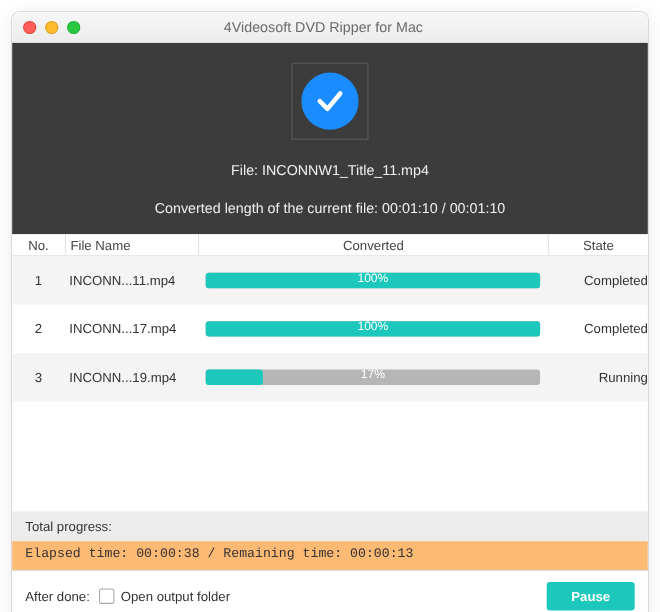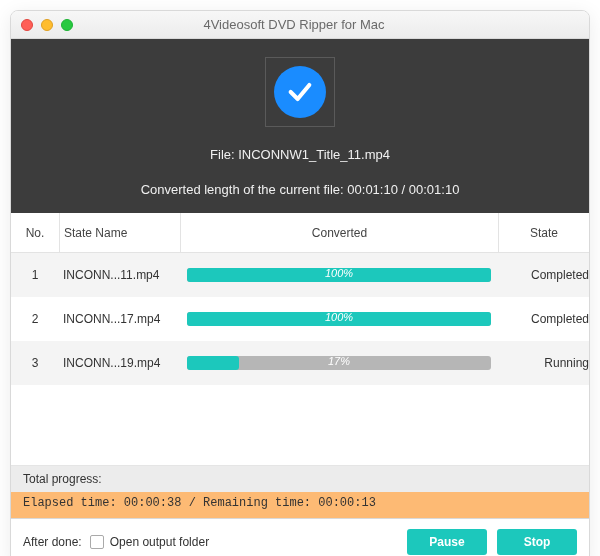--- a/index.html
+++ b/index.html
@@ -51,39 +51,38 @@
     display:flex; align-items:center; justify-content:center;
   }
   .check-circle {
     width:52px; height:52px; border-radius:50%; background:#1a8cff;
     display:flex; align-items:center; justify-content:center;
   }
   .check-circle svg { width:28px; height:28px; }
   .hero-line { font-size:13px; margin-top:20px; color:#f0f0f0;}
   .table-head {
     display:flex; background:#fff; border-bottom:1px solid #e3e3e3;
-    font-size:12px; color:#444; height:40px; align-items:center;
+    font-size:12px; color:#444; height:20px; align-items:center;
   }
   .col-no { width:48px; text-align:center;}
   .col-file { width:120px; padding-left:4px;}
   .col-prog { flex:1; text-align:center;}
   .col-state { width:90px; text-align:center;}
   .rows { flex:0 0 auto; }
   .row {
     display:flex; align-items:center; height:44px;
     font-size:12px; color:#333;
   }
   .row.alt { background:#f4f4f4; }
   .row .col-no { text-align:center;}
   .row .col-file { padding-left:4px;}
   .row .col-state { text-align:right;}
   .pbar {
     position:relative; height:14px; border-radius:3px; background:#b6b6b6;
     margin:0 8px;
-    font-style:italic;
   }
   .pbar-fill { position:absolute; left:0; top:0; bottom:0; background:#1cc8bc; border-radius:3px;}
   .pbar-label { position:absolute; left:0; right:0; top:-1px; text-align:center; font-size:11px; color:#fff;}
   .spacer { flex:1; }
   .bottom {
     border-top:1px solid #e5e5e5;
   }
   .total-row {
     background:#ececec; display:flex; align-items:center;
     padding:6px 12px; font-size:12px; color:#333;
@@ -132,21 +131,21 @@
           </svg>
       </div>
     </div>
     <div class="hero-line">File: INCONNW1_Title_11.mp4</div>
     <div class="hero-line">Converted length of the current file: 00:01:10 / 00:01:10</div>
   </div>
 
   <div class="table-head">
     <div class="col-no">No.</div>
     <div class="vdiv"></div>
-    <div class="col-file">State Name</div>
+    <div class="col-file">File Name</div>
     <div class="vdiv"></div>
     <div class="col-prog">Converted</div>
     <div class="vdiv"></div>
     <div class="col-state">State</div>
   </div>
 
   <div class="rows">
     <div class="row alt">
       <div class="col-no">1</div>
       <div class="col-file">INCONN...11.mp4</div>
@@ -188,17 +187,16 @@
     <div class="total-row">
       <div class="total-label">Total progress:</div>
     </div>
     <div class="time-row">Elapsed time: 00:00:38 / Remaining time: 00:00:13</div>
     <div class="action-row">
       <span>After done:</span>
       <span class="checkbox"></span>
       <span>Open output folder</span>
       <div class="spacer"></div>
       <button class="btn">Pause</button>
-      <button class="btn">Stop</button>
     </div>
   </div>
 
 </div>
 
 </body></html>

